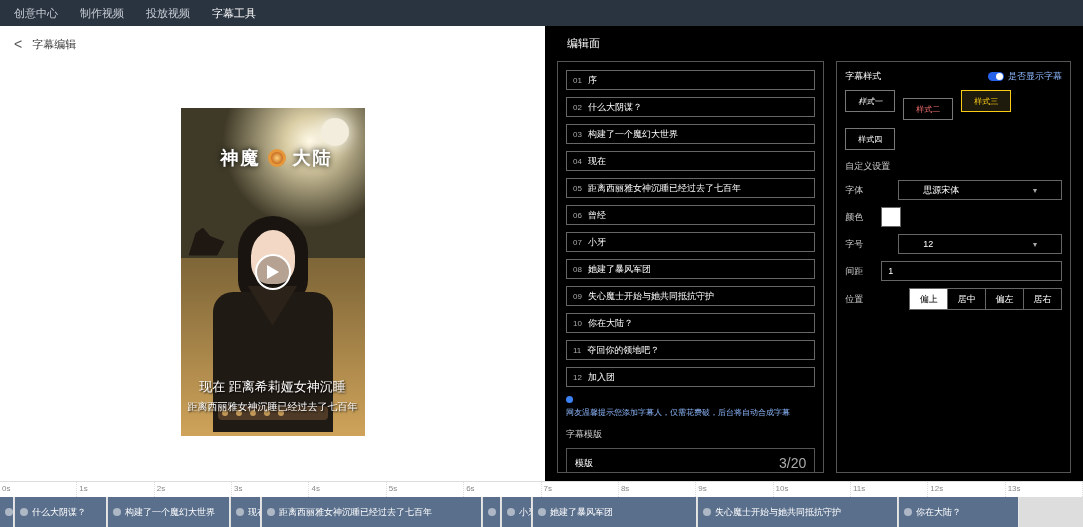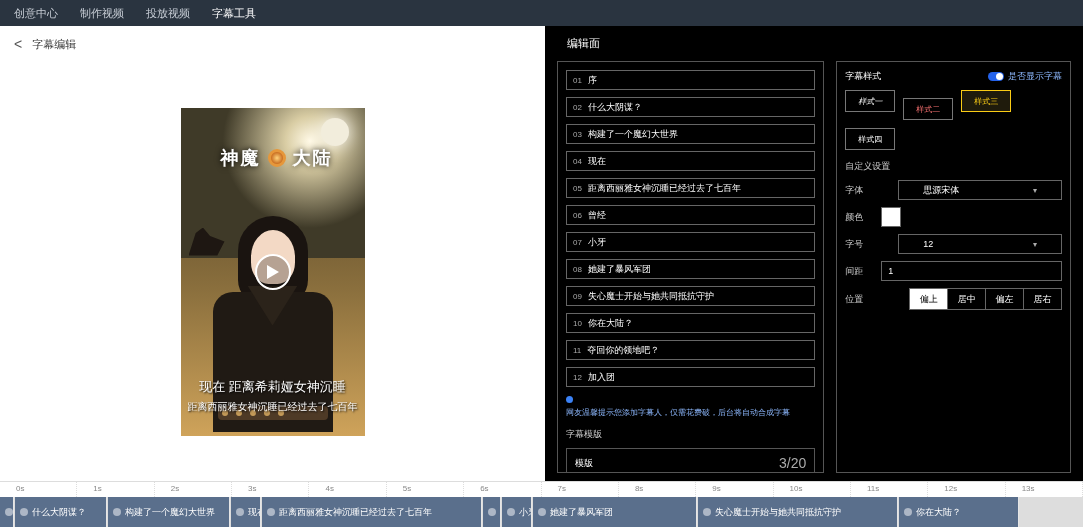--- a/index.html
+++ b/index.html
@@ -57,21 +57,21 @@
 .sel { flex:1; border:1px solid #666; height:20px; display:flex; align-items:center; justify-content:space-between; padding:0 24px; font-size:9px; cursor:pointer;margin-left:17px; }
 .chev { font-size:8px; color:#aaa; }
 .swatch { width:20px; height:20px; border:1px solid #666; background:#fff; cursor:pointer; }
 .num-in { flex:1; border:1px solid #666; height:20px; padding:0 6px; font-size:9px; display:flex; align-items:center; background:transparent;}
 .pos-row { display:flex;margin-left:28px; }
 .pos-btn { flex:1; border:1px solid #666; height:22px; font-size:9px; display:flex; align-items:center; justify-content:center; cursor:pointer; }
 .pos-btn.active { background:#fff; color:#000; }
 .pos-btn + .pos-btn { border-left:none; }
 .timeline { height:46px; background:#fff; display:flex; flex-direction:column; }
 .ruler { height:16px; display:flex; font-size:8px; color:#888; border-top:1px solid #ddd; }
-.ruler .tick { width:80px; padding:2px 0 0 16px; border-right:1px dotted #ddd; }
+.ruler .tick { width:80px; padding:2px 0 0 2px; border-right:1px dotted #ddd; }
 .track { height:30px; display:flex; gap:1px; background:#ddd; }
 .clip { background:#5a6f8c; color:#fff; font-size:9px; display:flex; align-items:center; padding:0 5px; border-right:1px solid #e6e6e6; white-space:nowrap; overflow:hidden; cursor:pointer; }
 .clip .dot { width:8px; height:8px; border-radius:50%; background:rgba(255,255,255,.5); margin-right:4px; flex:none; }
 ::-webkit-scrollbar{width:6px}::-webkit-scrollbar-thumb{background:#444;border-radius:3px}
 </style>
 </head>
 <body>
 
 <div class="topnav">
   <a>创意中心</a>

